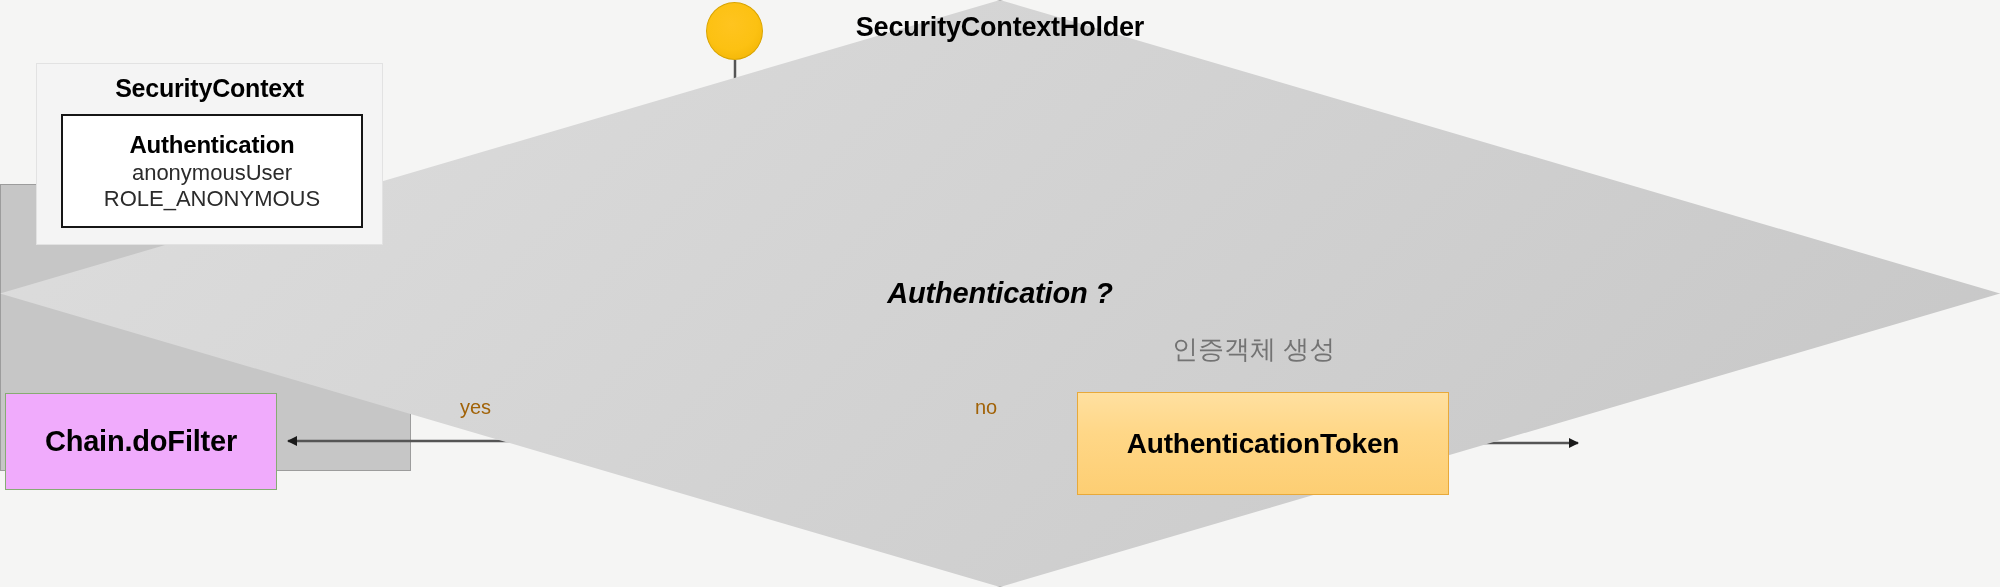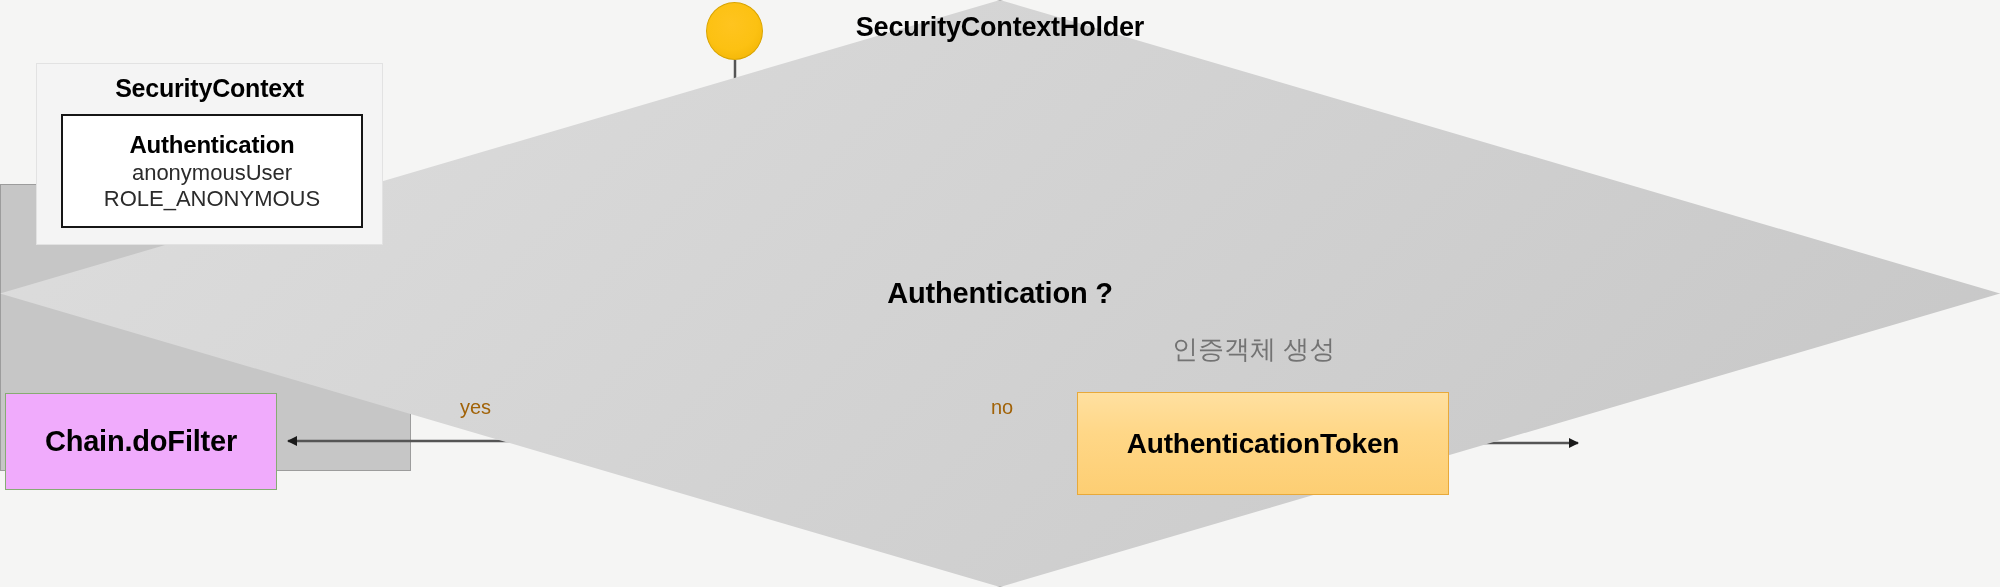--- a/index.html
+++ b/index.html
@@ -67,20 +67,21 @@
   }
   #decision-label {
     position: absolute;
     inset: 0;
     display: flex;
     align-items: center;
     justify-content: center;
     font-weight: bold;
     font-size: 29px;
     letter-spacing: -0.2px;
+    font-style: italic;
   }
 
   
   #chain-box {
     left: 5px;
     top: 393px;
     width: 272px;
     height: 97px;
     background: #f0abfc;
     border: 1px solid #86ab74;
@@ -169,21 +170,21 @@
 
   
   .edge-label {
     position: absolute;
     font-size: 20px;
     color: #a16207;
     white-space: nowrap;
   }
   #label-request { left: 753px; top: 95px; }
   #label-yes     { left: 460px; top: 396px; }
-  #label-no      { left: 975px; top: 396px; margin-left: 16px; }
+  #label-no      { left: 975px; top: 396px; }
   #label-create  { left: 1172px; top: 332px; font-size: 26px; color: #737373; }
 
   
   .svg-layer {
     position: absolute;
     left: 0;
     top: 0;
     width: 2000px;
     height: 587px;
     pointer-events: none;

